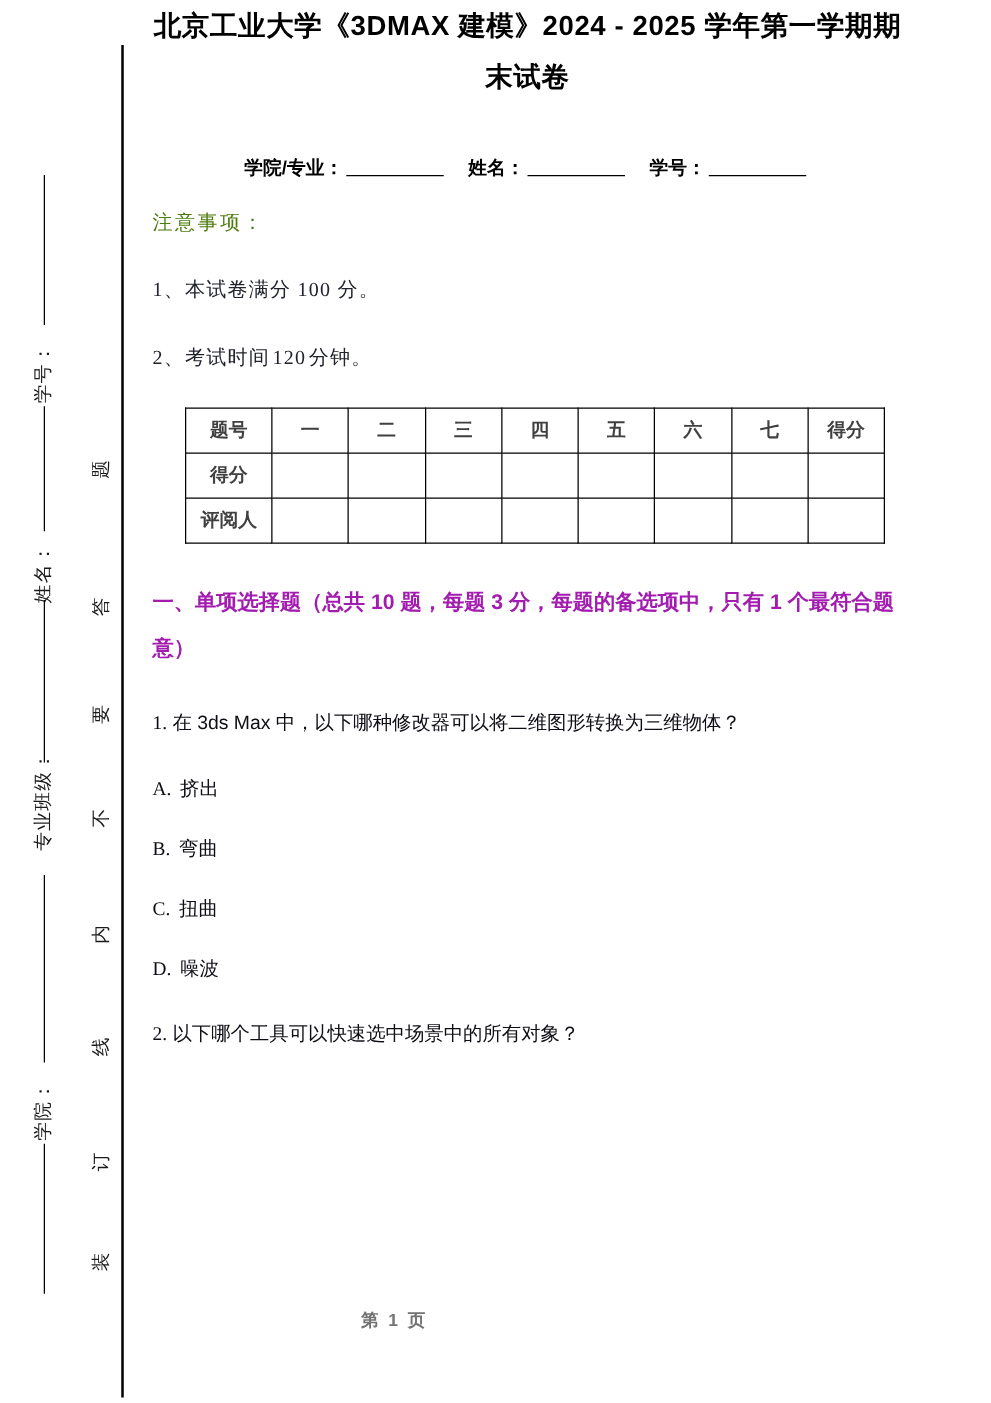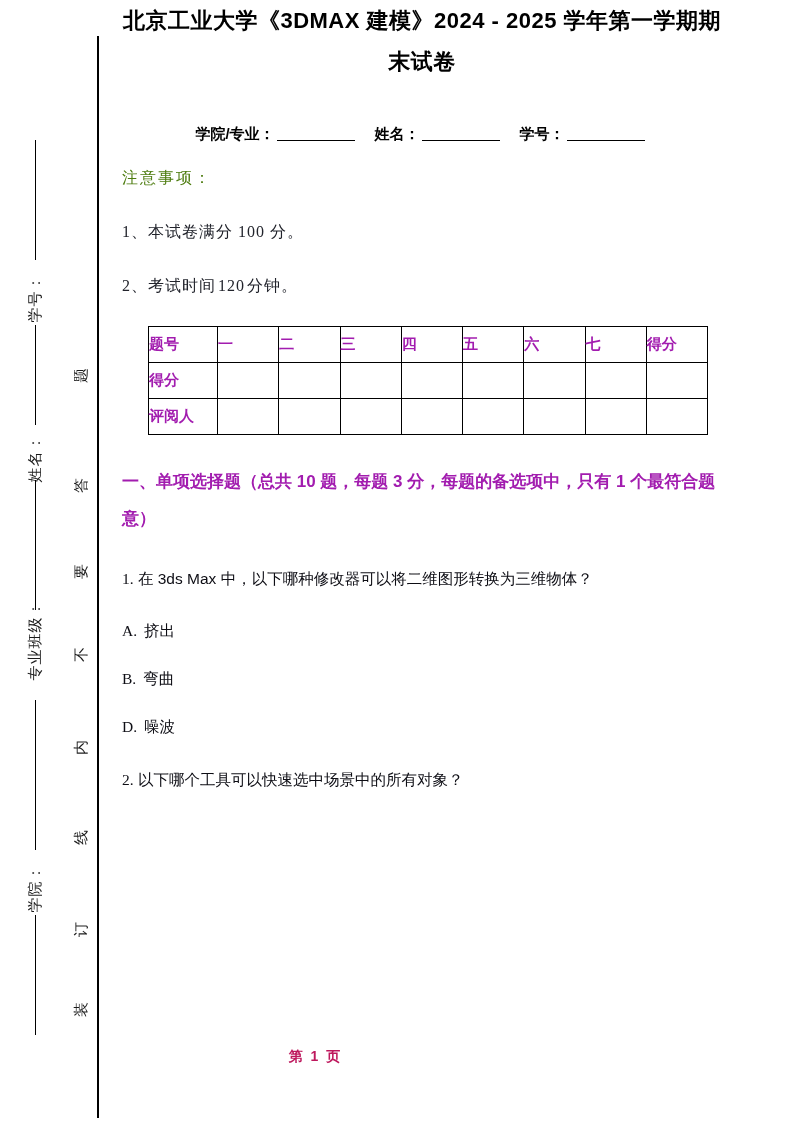--- a/index.html
+++ b/index.html
@@ -127,26 +127,26 @@
   #score-table {
     margin-top: 29px;
     margin-left: 26px;
     border-collapse: collapse;
     width: 560px;
     table-layout: fixed;
   }
   #score-table td {
     border: 1.4px solid #000;
     height: 35px;
-    text-align: left;
+    text-align: center;
     vertical-align: middle;
     font-family: "Liberation Sans", sans-serif;
     font-weight: bold;
     font-size: 15px;
-    color: #a21caf;
+    color: #404040;
     padding: 0;
   }
   #score-table td.hd { width: 68px; }
 
   
   .section-head {
     margin-top: 28px;
     font-family: "Liberation Sans", sans-serif;
     font-weight: bold;
     font-size: 17px;
@@ -178,21 +178,21 @@
   #footer {
     position: absolute;
     left: 0;
     top: 1048px;
     width: 631px;
     text-align: center;
     font-family: "Liberation Sans", sans-serif;
     font-weight: bold;
     font-size: 14px;
     letter-spacing: 2px;
-    color: #be185d;
+    color: #737373;
   }
 </style>
 </head>
 <body>
 
 <div id="page">
 
   <div id="margin-rule"></div>
 
   <div class="margin-col" id="margin-outer">
@@ -279,20 +279,23 @@
       <span>在 3ds Max 中，以下哪种修改器可以将二维图形转换为三维物体？</span>
     </div>
 
     <div class="option">
       <span class="tag">A.</span><span>挤出</span>
     </div>
     <div class="option">
       <span class="tag">B.</span><span>弯曲</span>
     </div>
     <div class="option">
+      <span class="tag">C.</span><span>扭曲</span>
+    </div>
+    <div class="option">
       <span class="tag">D.</span><span>噪波</span>
     </div>
 
     <div class="question">
       <span class="num">2.</span>
       <span>以下哪个工具可以快速选中场景中的所有对象？</span>
     </div>
 
   </div>
 

